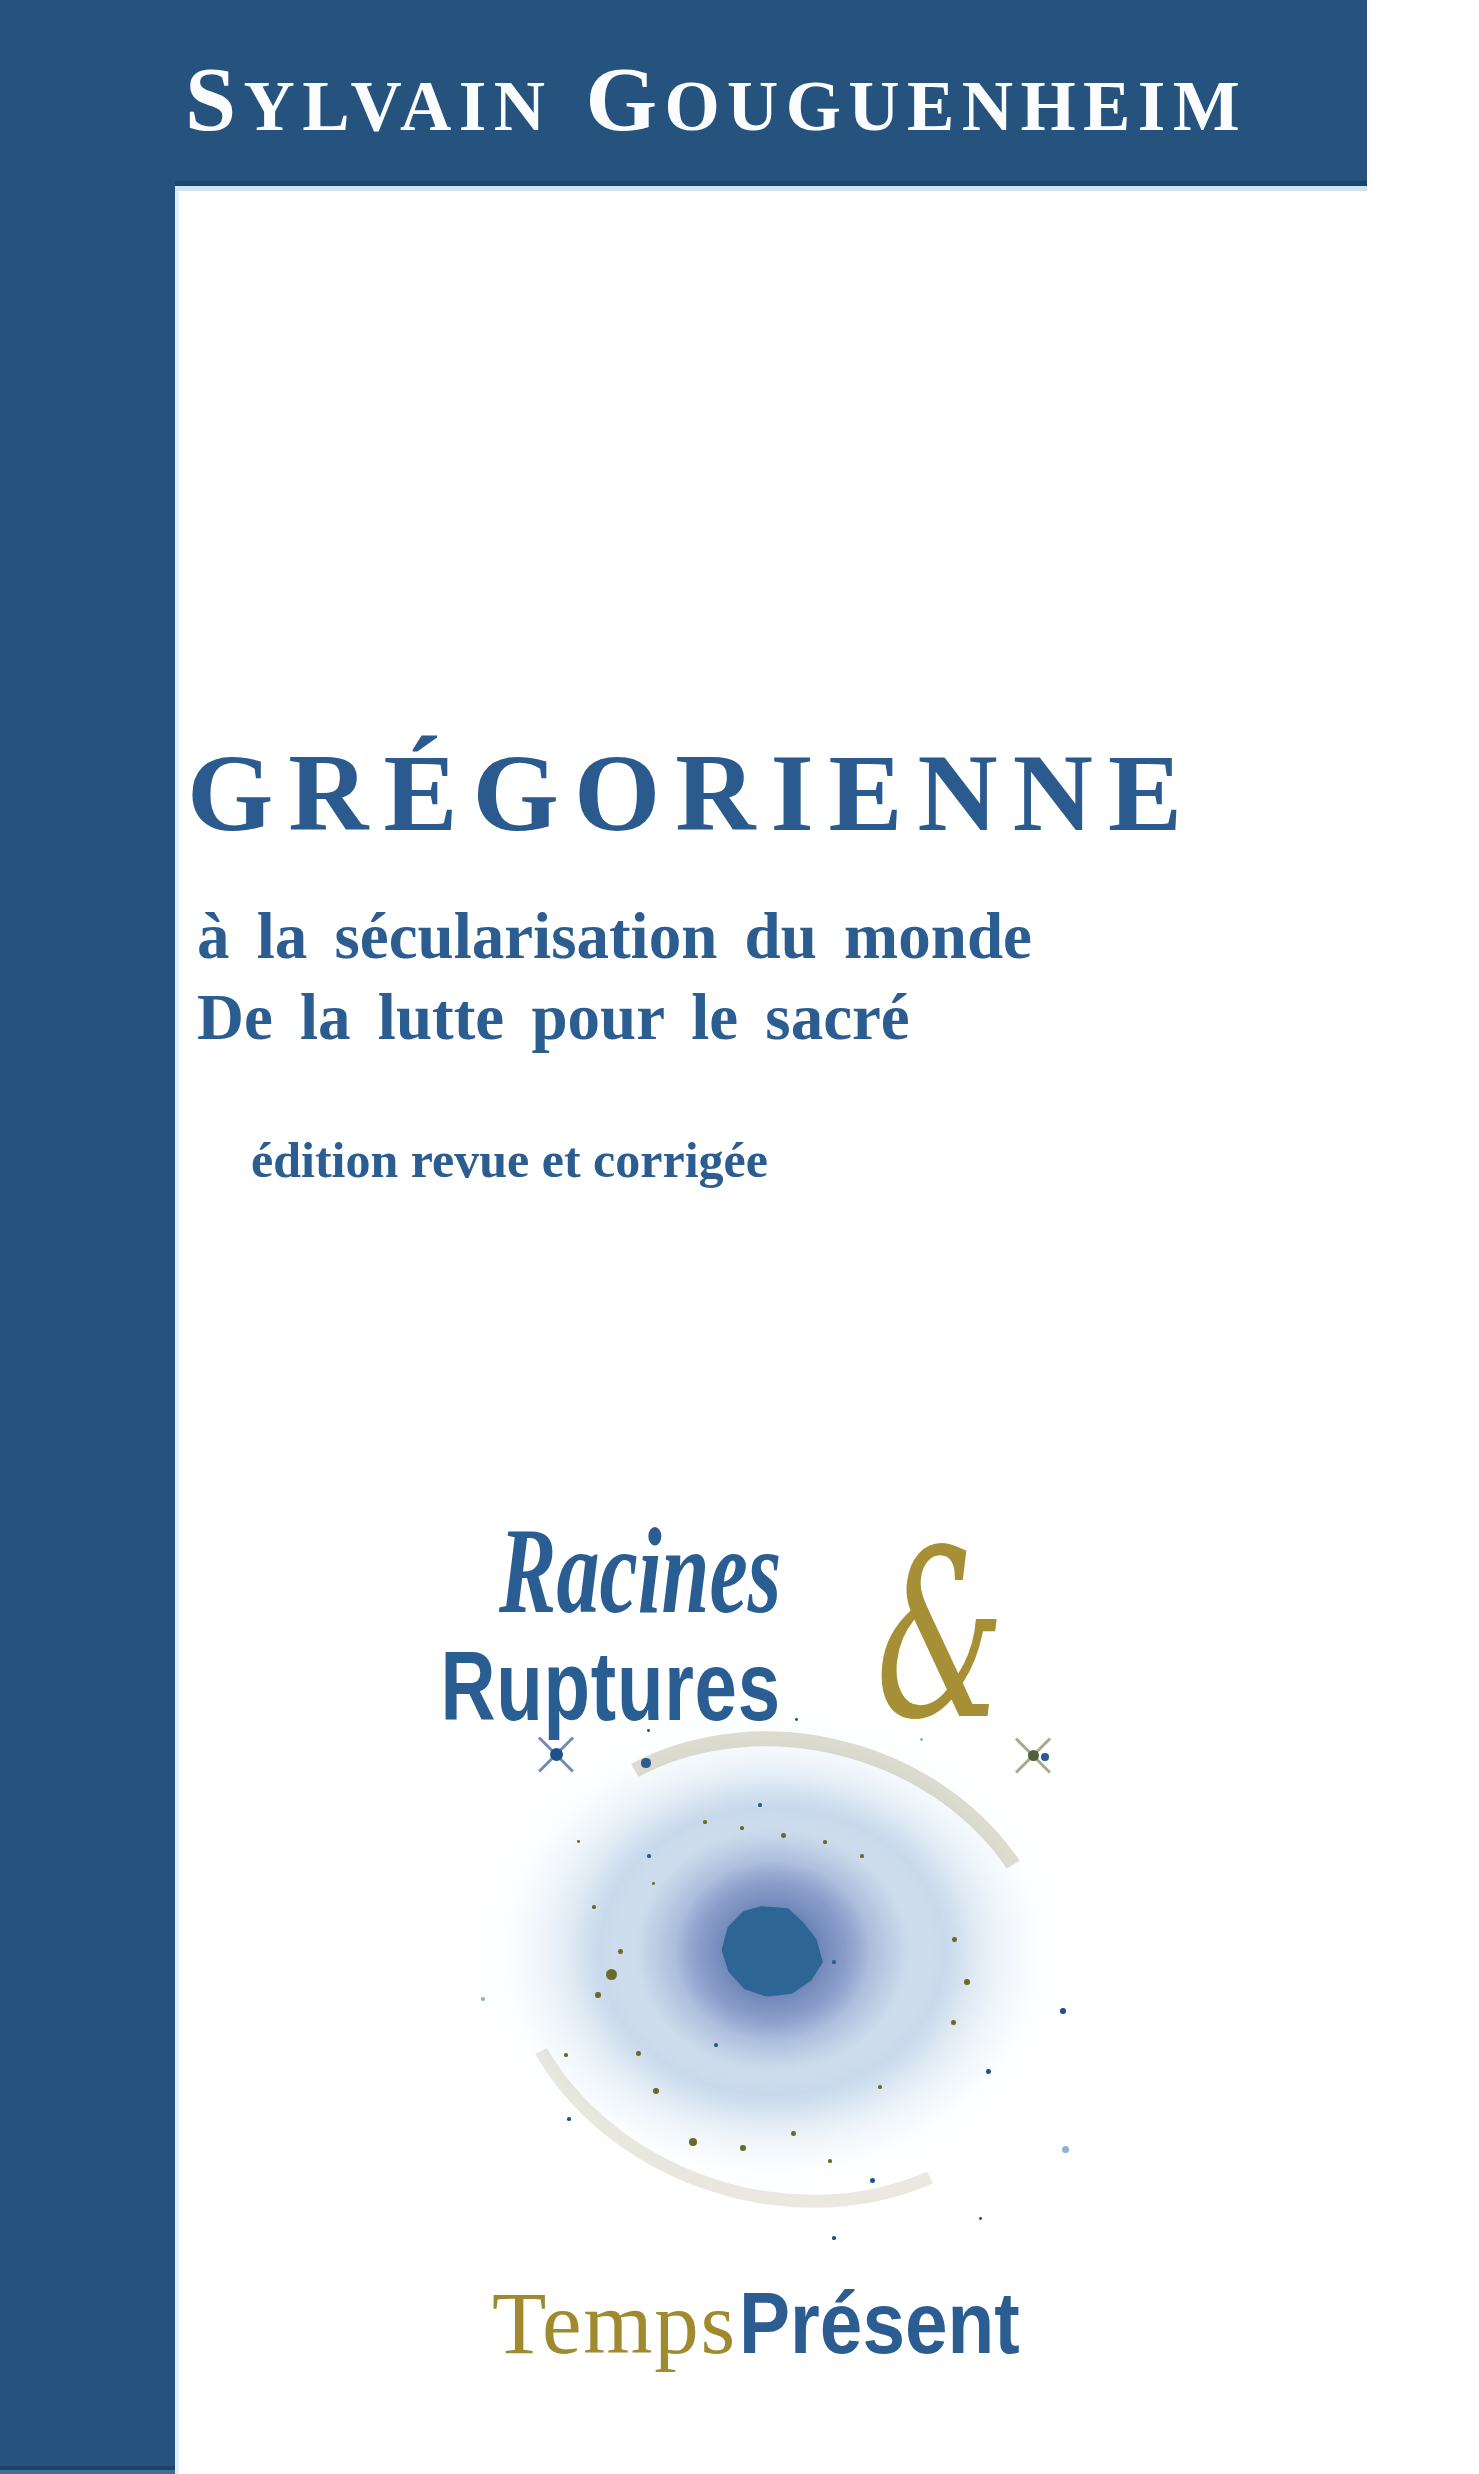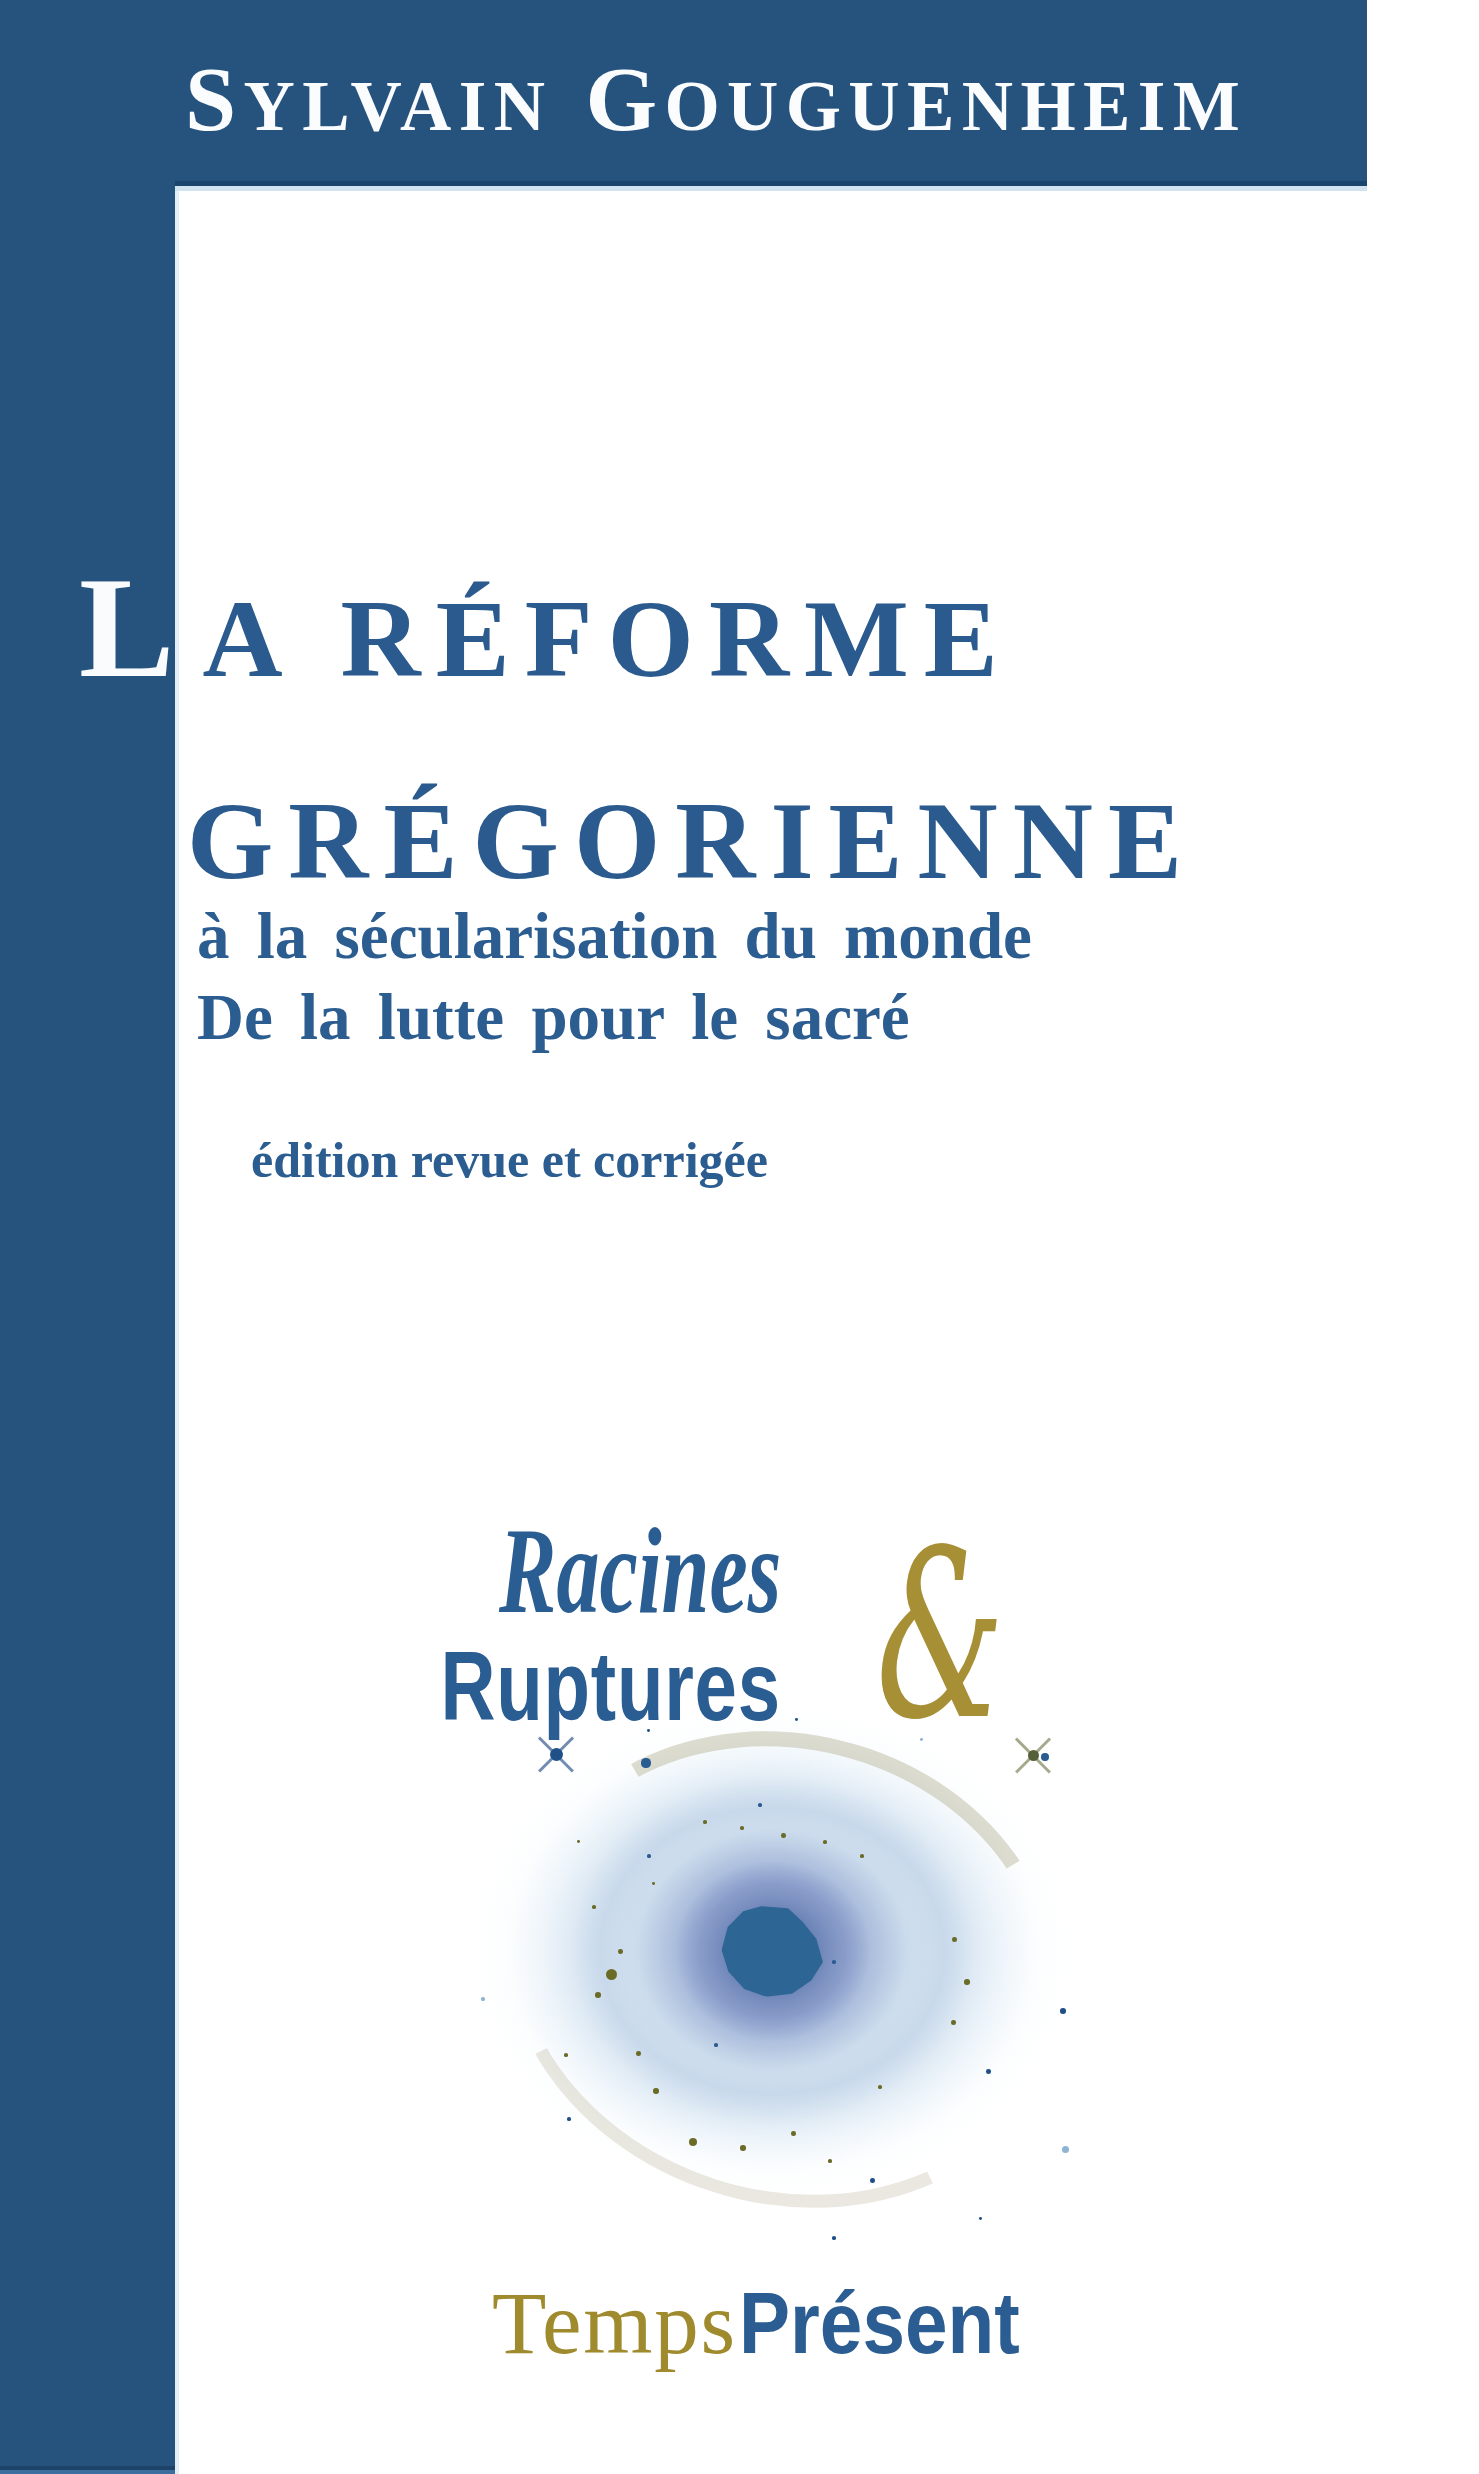--- a/index.html
+++ b/index.html
@@ -20,21 +20,21 @@
     font-family:"Liberation Serif",serif;font-weight:700;line-height:1;font-size:71px;letter-spacing:7.4px;white-space:nowrap;}
   .author .init{font-size:92px;}
   .author .w2{margin-left:33px;}
   
   .title1{position:absolute;left:79px;top:557px;z-index:5;line-height:1;font-size:111px;
     font-weight:700;letter-spacing:15px;color:#2B5B8E;white-space:nowrap;}
   .title1 .tinit{font-size:143px;color:#F9FBFD;}
   .title1 .trest{margin-left:13px;}
   .title1 .tword{margin-left:43px;}
   .title2{position:absolute;left:187px;top:737px;z-index:5;line-height:1;font-size:111px;
-    font-weight:700;letter-spacing:15px;color:#2B5B8E;white-space:nowrap;margin-top:48px;}
+    font-weight:700;letter-spacing:15px;color:#2B5B8E;white-space:nowrap;}
   
   .subtitle{position:absolute;left:197px;top:896px;z-index:4;font-size:65px;line-height:81px;
     font-weight:700;color:#2C5D90;word-spacing:11px;white-space:nowrap;}
   .edition{position:absolute;left:251px;top:1135px;z-index:4;font-size:50px;line-height:1;
     font-weight:700;color:#2C5D90;white-space:nowrap;}
   
   .racines{position:absolute;right:586px;top:1509px;z-index:5;font-family:"Liberation Serif",serif;
     font-style:italic;font-weight:700;font-size:123px;line-height:1;color:#2A5D92;
     transform:scaleX(0.70);transform-origin:100% 0;white-space:nowrap;}
   .ruptures{position:absolute;right:586px;top:1636px;z-index:5;font-family:"Liberation Sans",sans-serif;
@@ -85,23 +85,20 @@
   <div class="edge-dark"></div>
   <div class="edge-light"></div>
   <div class="side-light"></div>
   <div class="foot-dark"></div>
   <div class="foot-light"></div>
 
   <div class="author">
     <span class="init">S</span><span class="caps">YLVAIN</span><span class="init w2">G</span><span class="caps">OUGUENHEIM</span>
   </div>
 
-  <div class="title1">
-    <span class="tinit">L</span><span class="trest">A</span><span class="tword">RÉFORME</span>
-  </div>
   <div class="title2">GRÉGORIENNE</div>
 
   <div class="subtitle">
     <div>à la sécularisation du monde</div>
     <div>De la lutte pour le sacré</div>
   </div>
 
   <div class="edition">édition revue et corrigée</div>
 
   <div class="racines">Racines</div>

